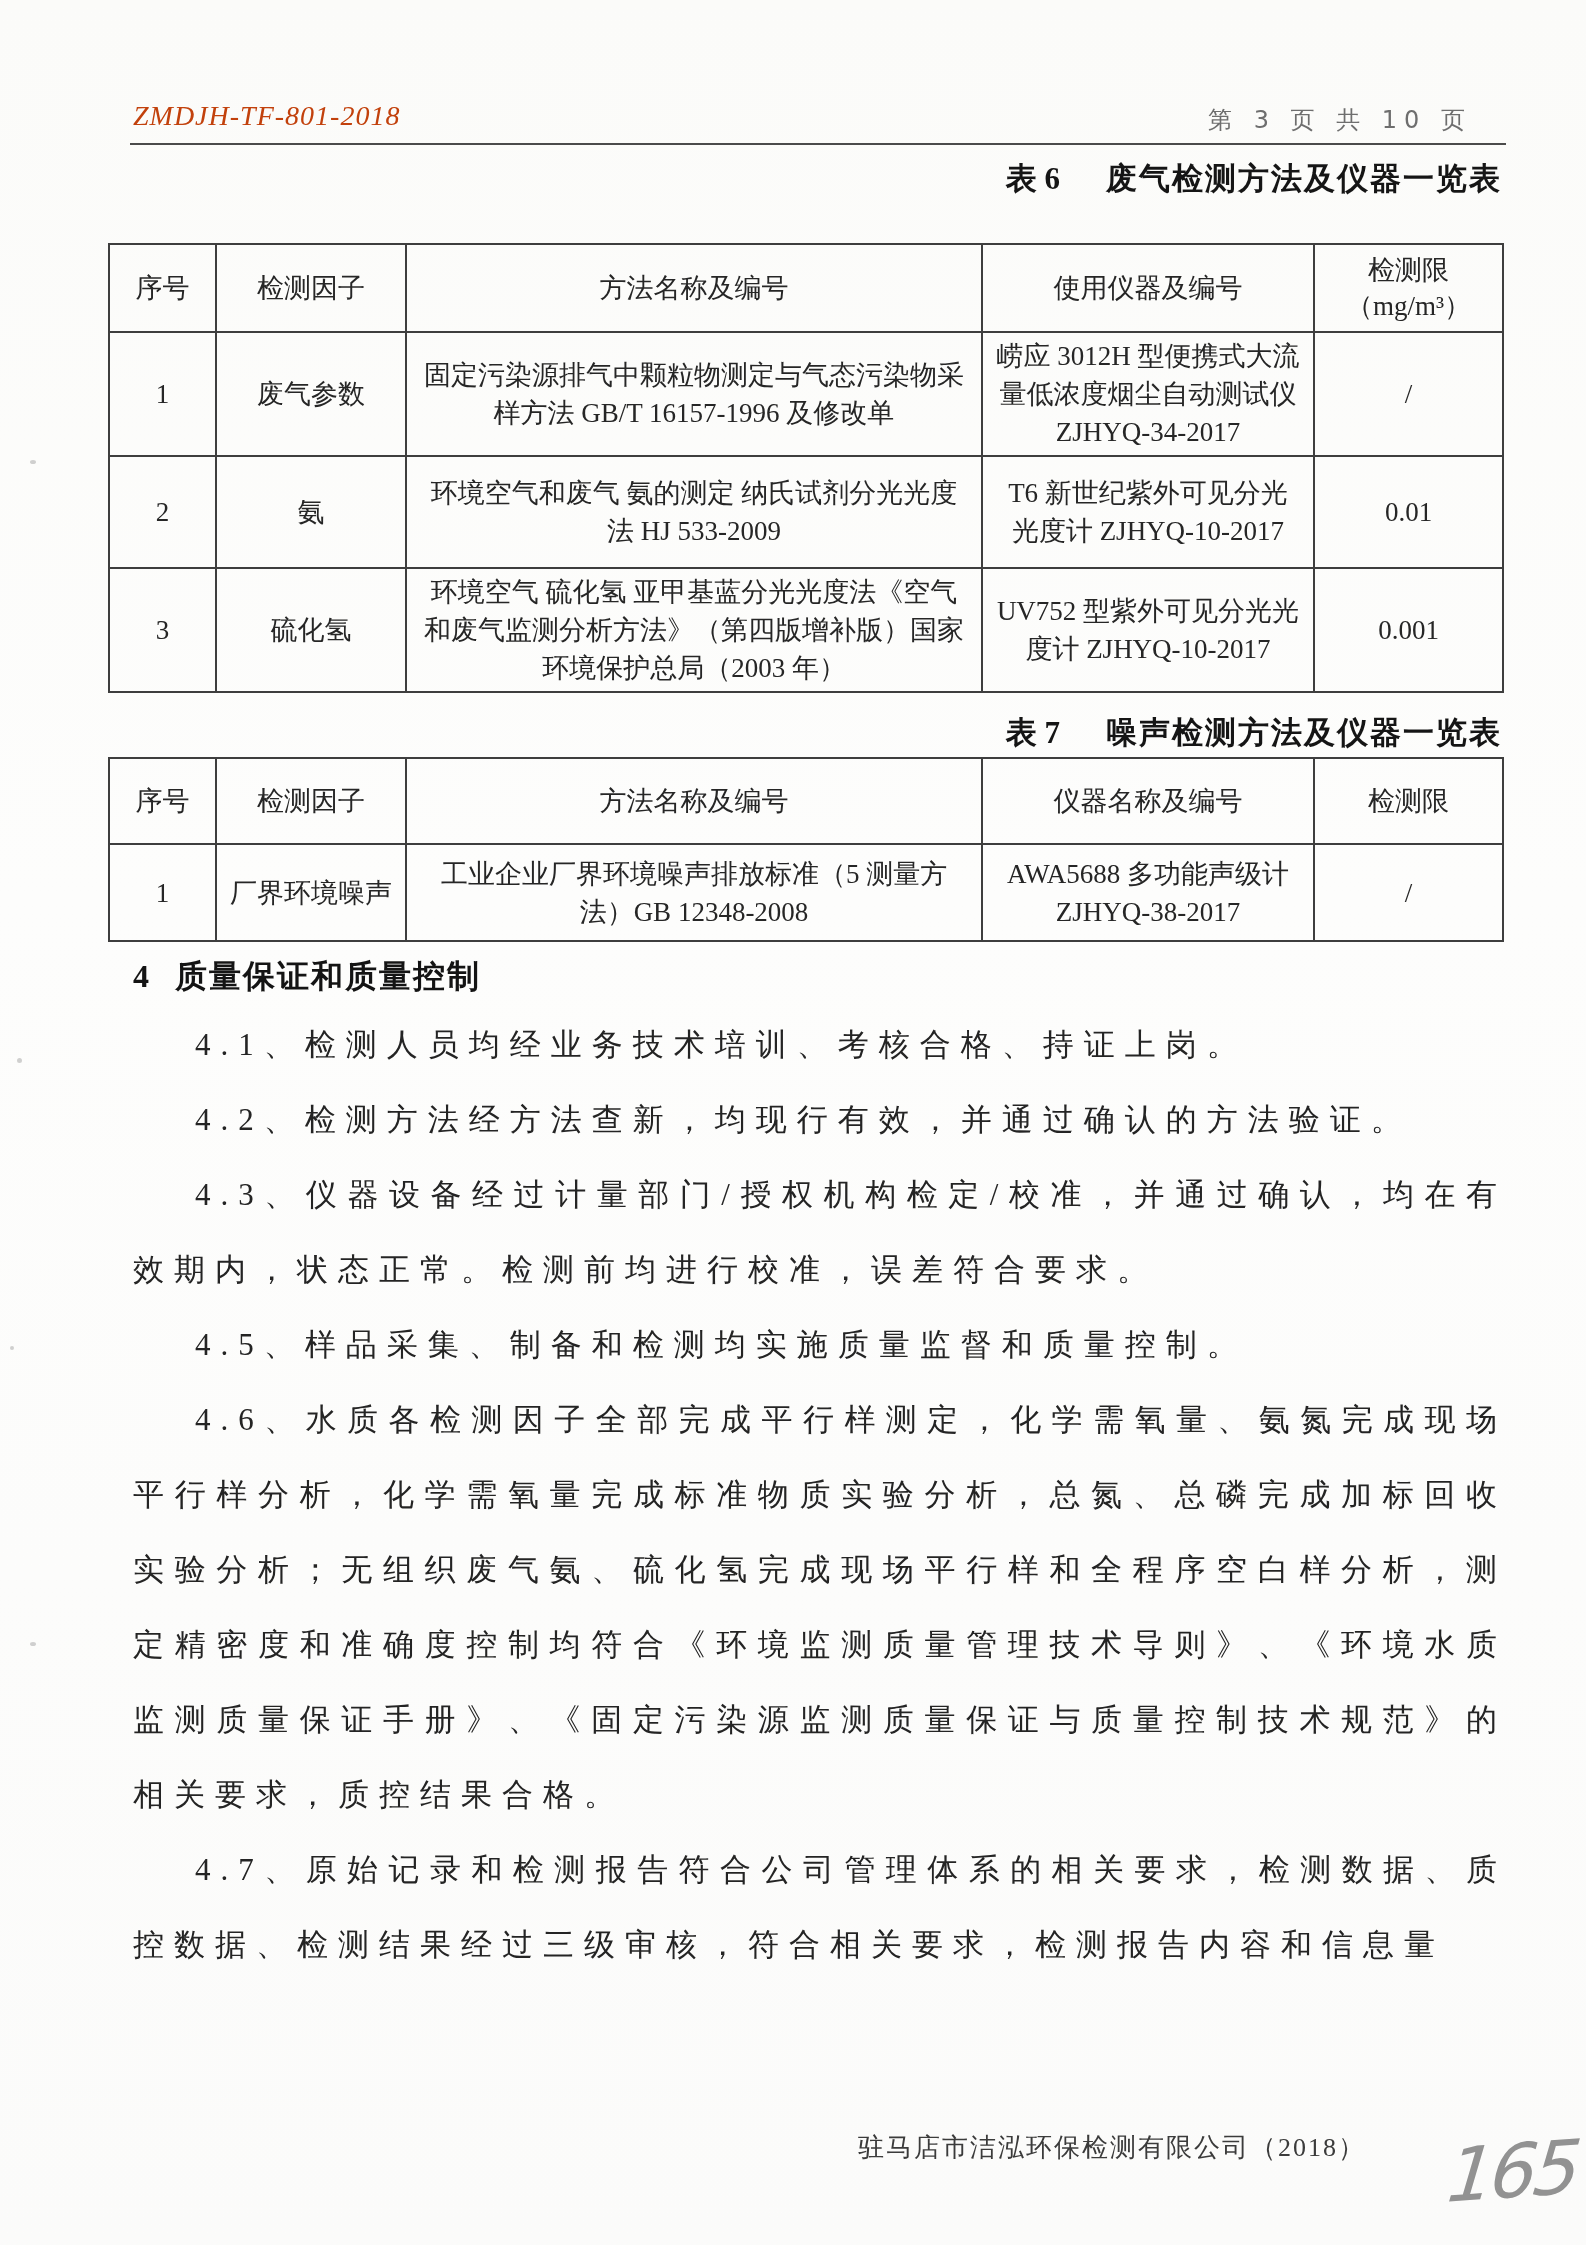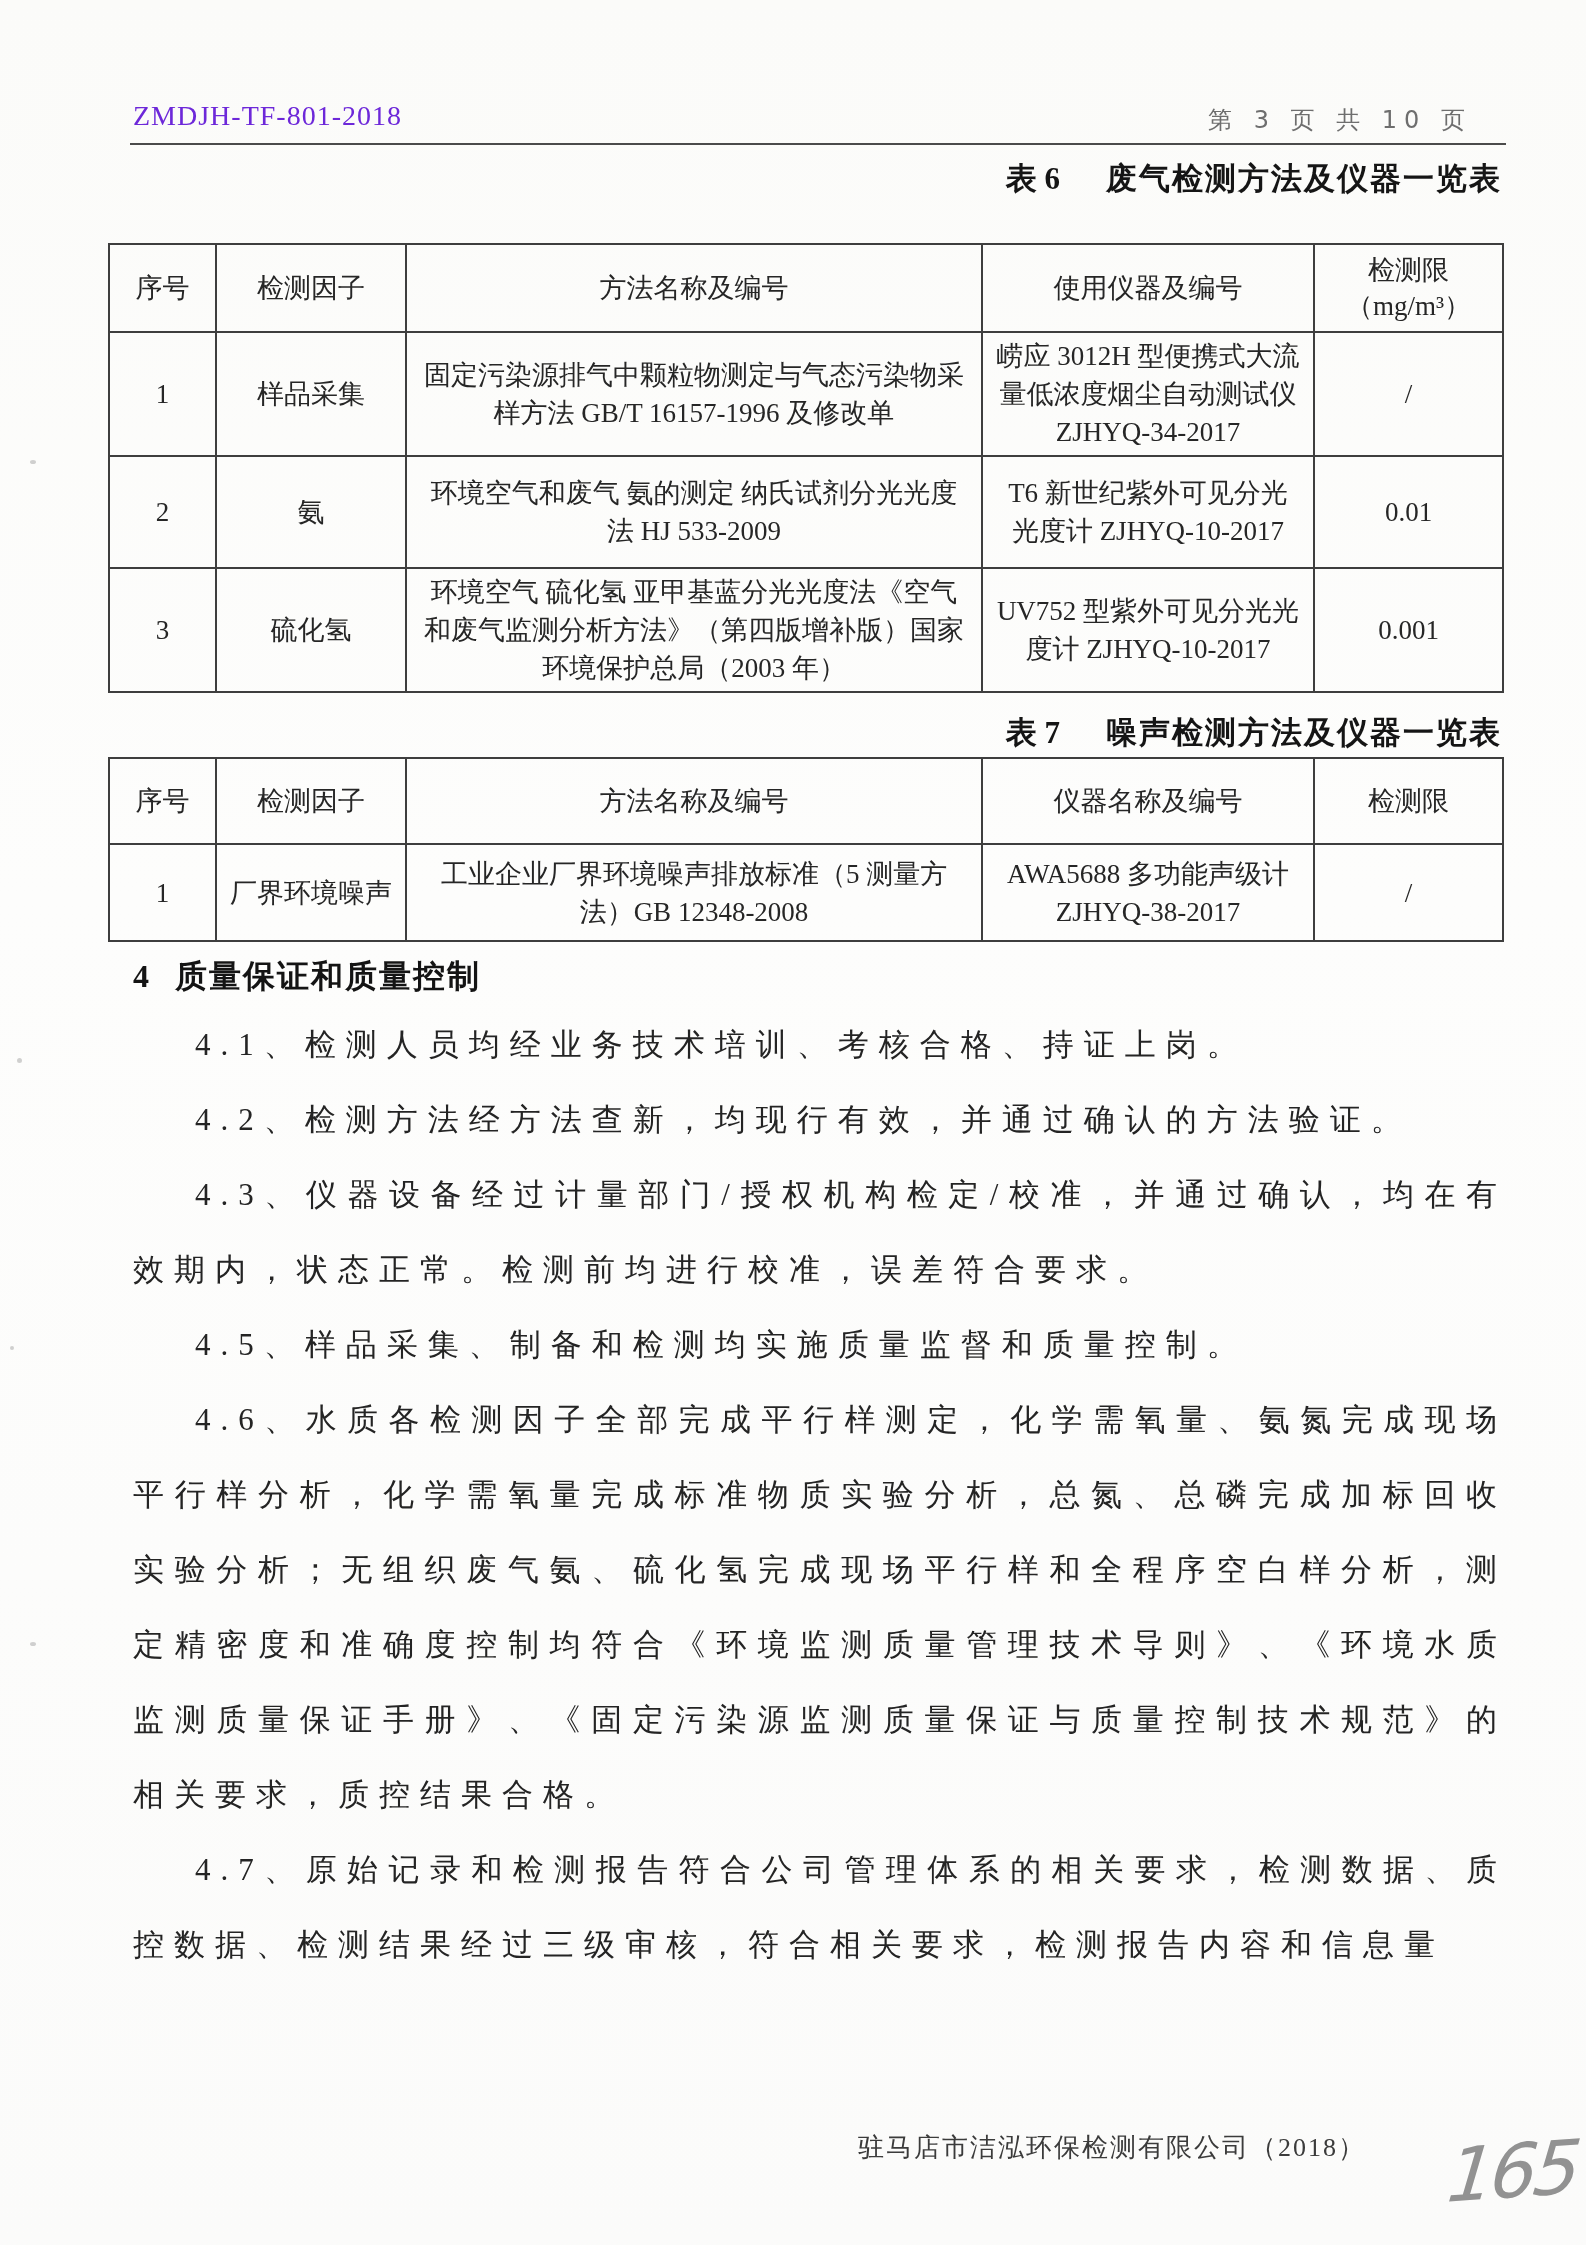--- a/index.html
+++ b/index.html
@@ -2,21 +2,21 @@
 <html><head>
 <meta charset="utf-8">
 <style>
   html,body{margin:0;padding:0;}
   body{
     width:1586px;height:2245px;position:relative;overflow:hidden;
     background:linear-gradient(180deg,#fbfbf9 0%,#fdfdfc 40%,#fbfbfa 100%);
     font-family:"Liberation Serif","DejaVu Serif",serif;
     color:#222;
   }
-  .hdr-left{position:absolute;left:133px;top:100px;font-size:28px;letter-spacing:1px;color:#6d28d9;}
+  .hdr-left{position:absolute;left:133px;top:100px;font-size:28px;letter-spacing:1px;color:#c2410c;font-style:italic;}
   .hdr-right{position:absolute;left:1208px;top:104px;font-size:24px;letter-spacing:7px;color:#6e6e6e;font-family:"DejaVu Sans","Liberation Sans",sans-serif;text-align:center;}
   .hdr-rule{position:absolute;left:130px;top:143px;width:1376px;height:2px;background:#4b4b4b;}
 
   .tbl-caption{position:absolute;left:108px;width:1394px;text-align:right;font-weight:bold;font-size:31px;color:#151515;}
   .cap6{top:158px;}
   .cap7{top:712px;}
   .tbl-caption .cap-text{margin-left:46px;letter-spacing:2px;}
 
   table.grid{position:absolute;left:108px;border-collapse:collapse;table-layout:fixed;width:1394px;background:transparent;}
   .t6{top:243px;}
@@ -87,21 +87,21 @@
     <th>检测因子</th>
     <th>方法名称及编号</th>
     <th>使用仪器及编号</th>
     <th class="limit-head">
       <span>检测限</span>
       <span>（mg/m³）</span>
     </th>
   </tr>
   <tr class="r-tall">
     <td>1</td>
-    <td>样品采集</td>
+    <td>废气参数</td>
     <td>固定污染源排气中颗粒物测定与气态污染物采样方法 GB/T 16157-1996 及修改单</td>
     <td>崂应 3012H 型便携式大流量低浓度烟尘自动测试仪 ZJHYQ-34-2017</td>
     <td>/</td>
   </tr>
   <tr class="r-tall">
     <td>2</td>
     <td>氨</td>
     <td>环境空气和废气 氨的测定 纳氏试剂分光光度法 HJ 533-2009</td>
     <td>T6 新世纪紫外可见分光光度计 ZJHYQ-10-2017</td>
     <td>0.01</td>

